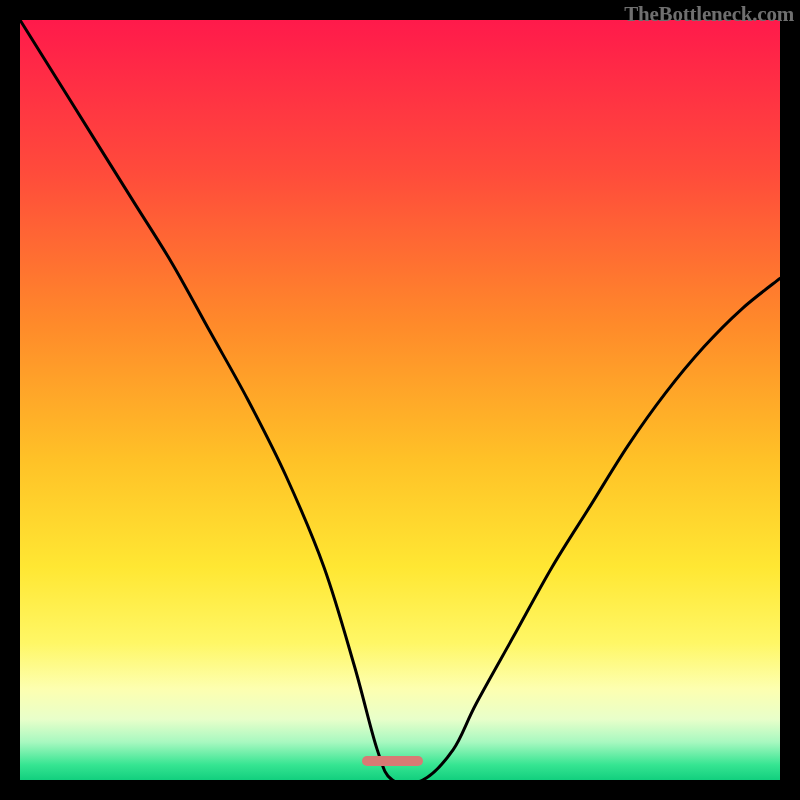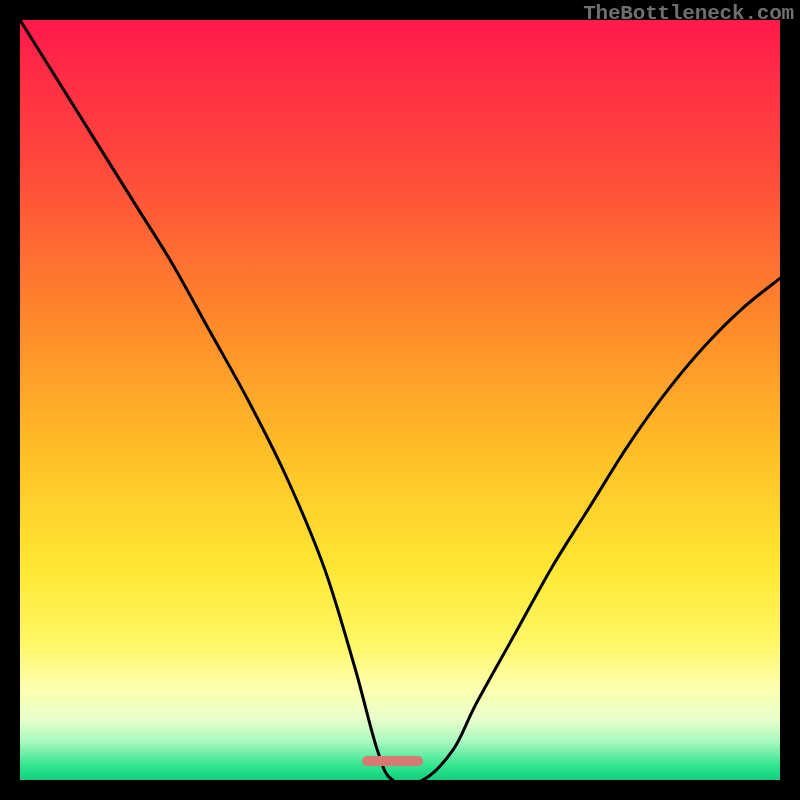--- a/index.html
+++ b/index.html
@@ -42,21 +42,21 @@
   }
   .marker {
     position: absolute;
     height: 10px;
     border-radius: 5px;
   }
   .watermark {
     position: absolute;
     top: 2px;
     right: 6px;
-    font-family: Liberation Mono, monospace;
+    font-family: Liberation Serif, serif;
     font-size: 21px;
     font-weight: bold;
     color: #6f6f6f;
     letter-spacing: -0.2px;
   }
 </style>
 </head>
 <body>
 
 <div class="frame">

